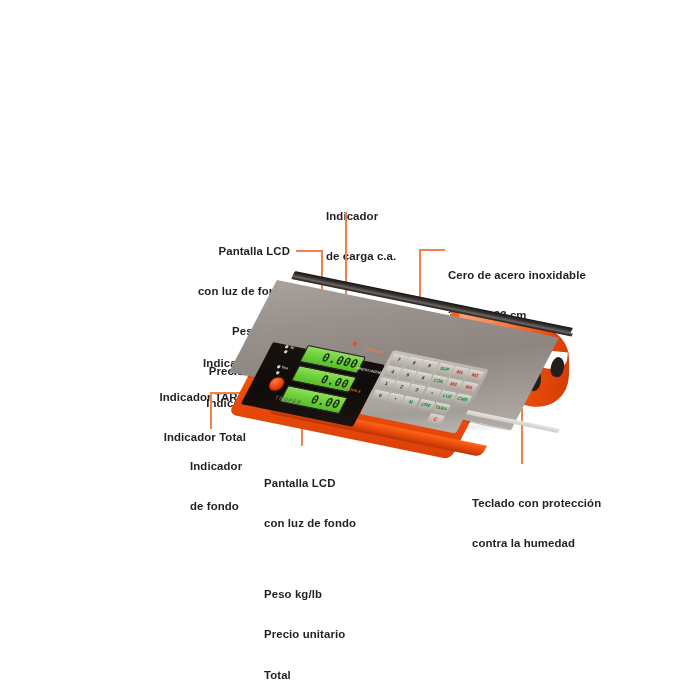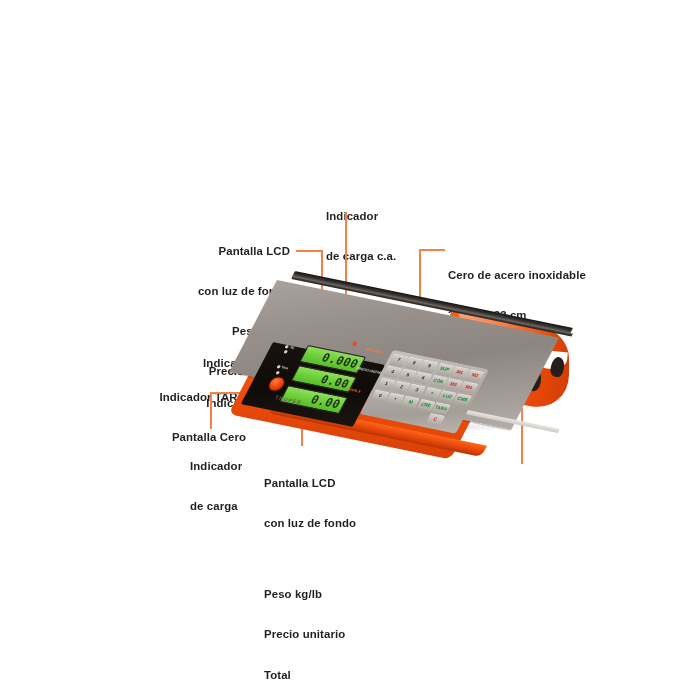--- a/index.html
+++ b/index.html
@@ -241,44 +241,48 @@
 
   <div class="callout right" style="left:130px;top:330px;width:142px;">
     <span class="sub">Indicador kg</span>
     <span class="sub">Indicador lb</span>
   </div>
   <div class="lead h" style="left:278px;top:350px;width:25px;"></div>
   <div class="dot" style="left:300px;top:348px;"></div>
 
   <div class="callout right" style="left:110px;top:364px;width:136px;">
     <span class="sub">Indicador TARA</span>
-    <span class="sub">Pantalla Cero</span>
+    <span class="sub">Indicador Total</span>
   </div>
   <div class="lead h" style="left:252px;top:371px;width:42px;"></div>
   <div class="dot" style="left:291px;top:369px;"></div>
 
   <div class="callout left" style="left:190px;top:433px;">
     <span class="sub">Indicador</span>
-    <span class="sub">de carga</span>
+    <span class="sub">de fondo</span>
   </div>
   <div class="lead v" style="left:210px;top:393px;height:36px;"></div>
   <div class="lead h" style="left:210px;top:392px;width:52px;"></div>
   <div class="dot" style="left:259px;top:390px;"></div>
 
   <div class="callout left" style="left:264px;top:450px;">
     <span class="sub">Pantalla LCD</span>
     <span class="sub">con luz de fondo</span>
     <span class="gap"></span>
     <span class="sub">Peso kg/lb</span>
     <span class="sub">Precio unitario</span>
     <span class="sub">Total</span>
   </div>
   <div class="lead v" style="left:301px;top:406px;height:40px;"></div>
   <div class="dot" style="left:299px;top:404px;"></div>
 
+  <div class="callout left" style="left:472px;top:470px;">
+    <span class="sub">Teclado con protección</span>
+    <span class="sub">contra la humedad</span>
+  </div>
   <div class="lead h" style="left:442px;top:408px;width:80px;"></div>
   <div class="lead v" style="left:521px;top:408px;height:56px;"></div>
   <div class="dot" style="left:440px;top:406px;"></div>
 
   <div id="scale">
 
     <div class="shadow"></div>
 
     <div class="body-right"></div>
     <div class="body-right-shine"></div>

